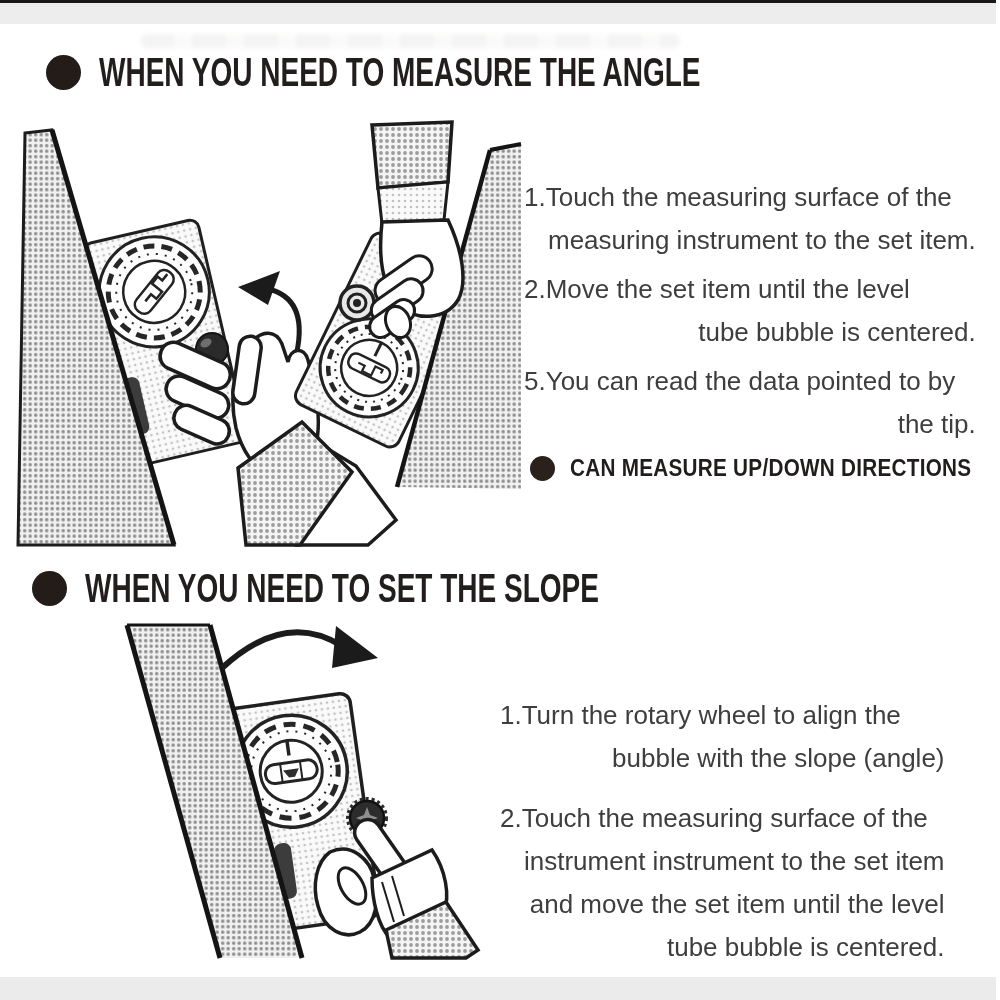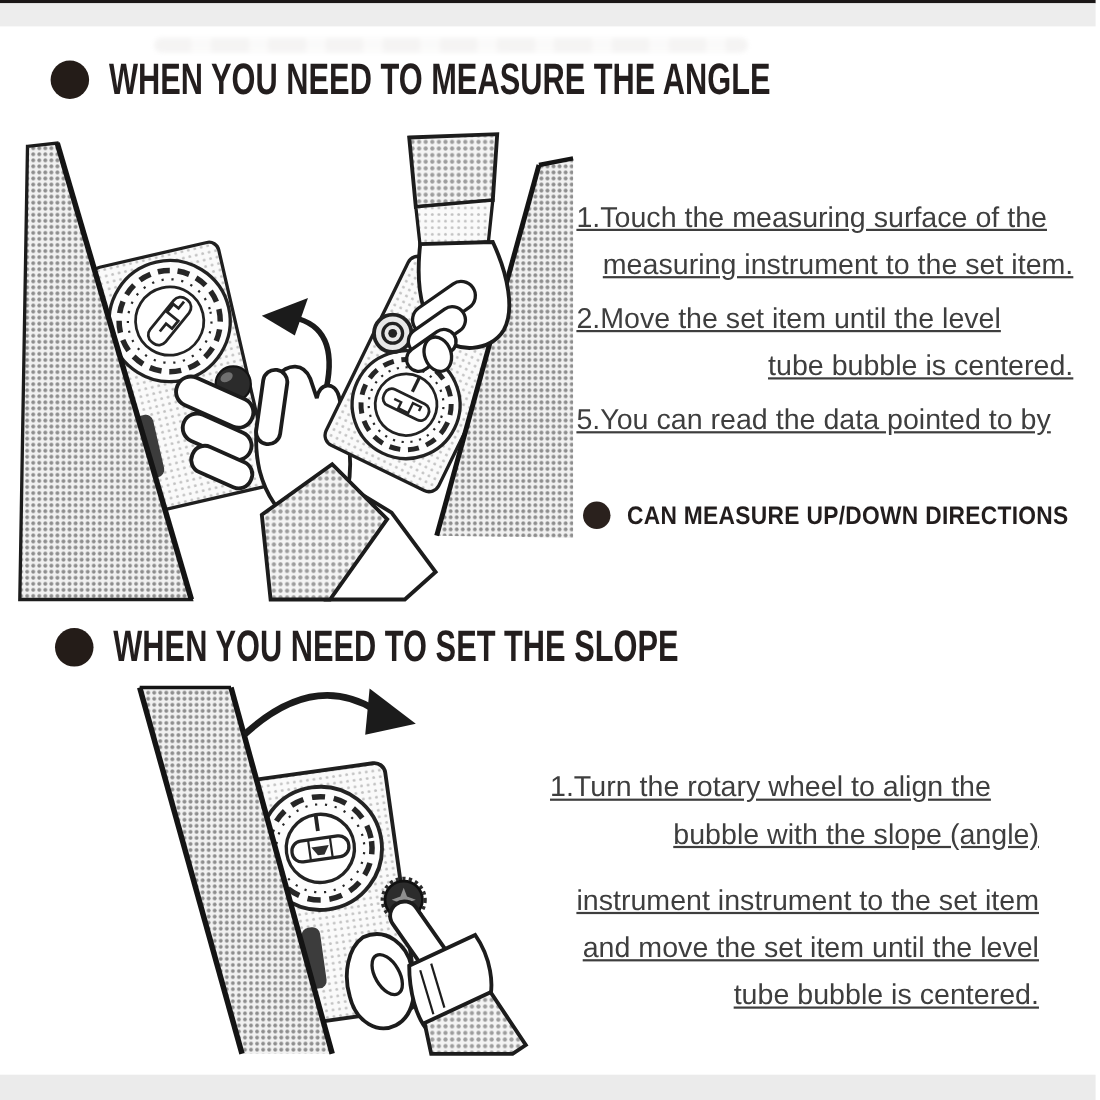--- a/index.html
+++ b/index.html
@@ -13,22 +13,22 @@
   .ghost{position:absolute;left:140px;top:34px;width:540px;height:14px;
     background:repeating-linear-gradient(90deg,#e9e7e6 0 34px,#f6f5f4 34px 52px);
     opacity:.45;filter:blur(2px);border-radius:7px;}
   .title-row{position:absolute;display:flex;align-items:center;height:44px;gap:18px;}
   .title-row .dot{width:35px;height:35px;border-radius:50%;background:#241c18;flex:0 0 auto;}
   .title-text{
     margin:0;font-size:40px;line-height:40px;font-weight:bold;color:#231e1e;
     letter-spacing:0px;white-space:nowrap;transform:scaleX(0.70);transform-origin:left center;
   }
   #title-1{left:46px;top:50px;}
-  #title-2{left:50px;top:566px;}
-  .steps{position:absolute;color:#3e3e3e;font-size:26px;line-height:43px;text-decoration:underline;}
+  #title-2{left:32px;top:566px;}
+  .steps{position:absolute;color:#3e3e3e;font-size:26px;line-height:43px;}
   #steps-1{left:524px;top:176px;}
   #steps-1 .step{margin-bottom:6px;}
   #steps-2{left:500px;top:694px;}
   #steps-2 .step{margin-bottom:17px;}
   .line{white-space:nowrap;}
   .line.cont{padding-left:24px;text-align:right;}
   .callout-row{position:absolute;left:530px;top:455px;display:flex;align-items:center;height:27px;gap:15px;}
   .callout-row .dot{width:25px;height:25px;border-radius:50%;background:#2a211d;flex:0 0 auto;}
   .callout-text{
     font-size:23px;font-weight:bold;color:#221d1d;white-space:nowrap;
@@ -197,39 +197,41 @@
     <div class="step">
       <div class="line">1.Touch the measuring surface of the</div>
       <div class="line cont">measuring instrument to the set item.</div>
     </div>
     <div class="step">
       <div class="line">2.Move the set item until the level</div>
       <div class="line cont">tube bubble is centered.</div>
     </div>
     <div class="step">
       <div class="line">5.You can read the data pointed to by</div>
+      <div class="line cont">the tip.</div>
     </div>
   </div>
 
   <div class="callout-row">
     <span class="dot"></span>
     <span class="callout-text">CAN MEASURE UP/DOWN DIRECTIONS</span>
   </div>
 
   <div class="title-row" id="title-2">
     <span class="dot"></span>
     <h2 class="title-text">WHEN YOU NEED TO SET THE SLOPE</h2>
   </div>
 
   <div class="steps" id="steps-2">
     <div class="step">
       <div class="line">1.Turn the rotary wheel to align the</div>
       <div class="line cont">bubble with the slope (angle)</div>
     </div>
     <div class="step">
+      <div class="line">2.Touch the measuring surface of the</div>
       <div class="line cont">instrument instrument to the set item</div>
       <div class="line cont">and move the set item until the level</div>
       <div class="line cont">tube bubble is centered.</div>
     </div>
   </div>
 
   <div class="bottom-band"></div>
 </div>
 
 </body></html>

